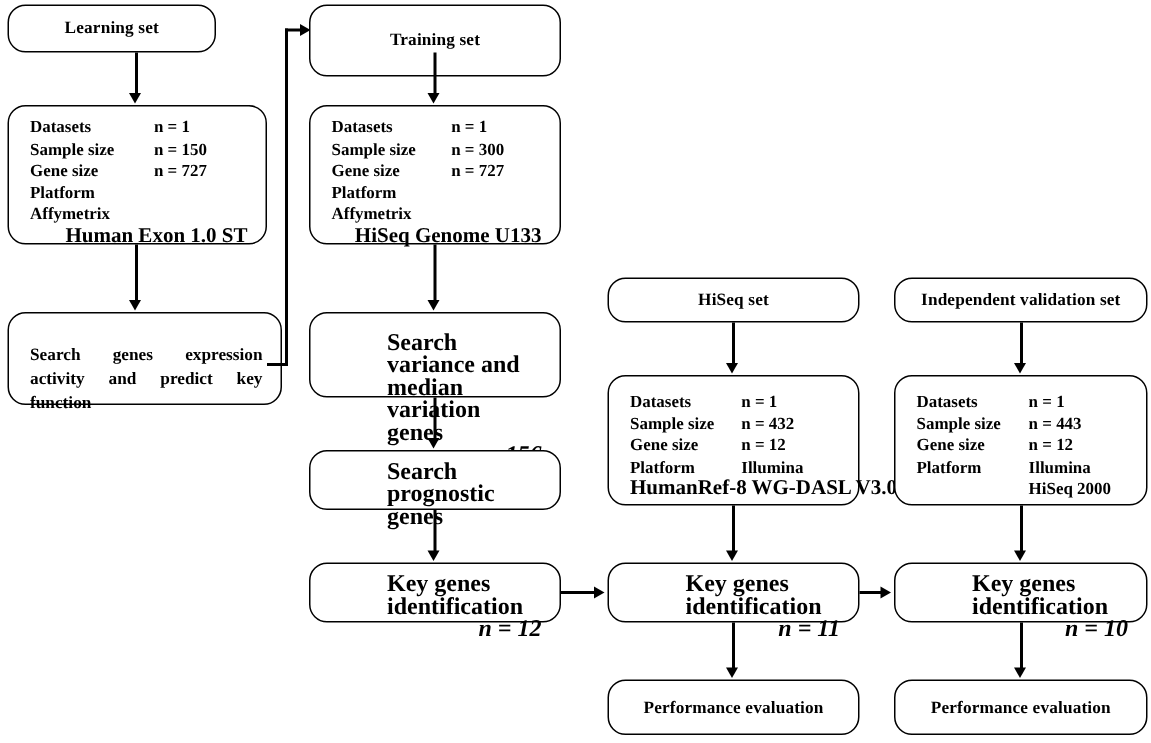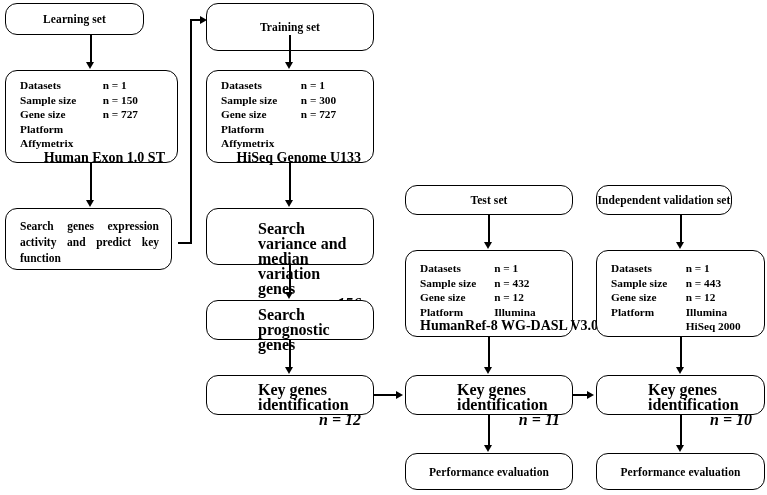--- a/index.html
+++ b/index.html
@@ -132,21 +132,21 @@
         <td class="v"></td>
       </tr>
     </tbody>
       </table>
     <div class="wide-line right">Human Exon 1.0 ST</div>
   </div>
 
   <div class="vline" style="left:90px; top:163px; height:38px;"></div>
   <div class="arrow-down" style="left:86px; top:200px;"></div>
 
-  <div class="box pad" style="left:5px; top:208px; width:167px; height:62px; padding-top:9px;">
+  <div class="box pad" style="left:5px; top:208px; width:183px; height:62px; padding-top:20px;">
     <div class="justify-text">Search genes expression activity and predict key function</div>
   </div>
 
   <div class="hline" style="left:178px; top:242px; width:14px;"></div>
   <div class="vline" style="left:190px; top:19px; height:224px;"></div>
   <div class="hline" style="left:190px; top:19px; width:12px;"></div>
   <div class="arrow-right" style="left:200px; top:15.5px;"></div>
 
   <div class="box center title-box" style="left:206px; top:3px; width:168px; height:48px;">
     <span>Training set</span>
@@ -203,21 +203,21 @@
 
   <div class="box pad" style="left:206px; top:375px; width:168px; height:40px; padding-top:6px;">
     <div class="step-box">Key genes identification</div>
     <div class="step-box step-line right">n = 12</div>
   </div>
 
   <div class="hline" style="left:374px; top:394px; width:24px;"></div>
   <div class="arrow-right" style="left:396px; top:390.5px;"></div>
 
   <div class="box center title-box" style="left:405px; top:185px; width:168px; height:30px;">
-    <span>Test set</span>
+    <span>HiSeq set</span>
   </div>
 
   <div class="vline" style="left:488px; top:215px; height:28px;"></div>
   <div class="arrow-down" style="left:484px; top:242px;"></div>
 
   <div class="box pad" style="left:405px; top:250px; width:168px; height:87px; padding-top:10px;">
     <table class="data-table">
       <tbody>
           <tr>
         <td class="k" style="width:53%">Datasets</td>
@@ -251,21 +251,21 @@
   <div class="hline" style="left:573px; top:394px; width:15px;"></div>
   <div class="arrow-right" style="left:587px; top:390.5px;"></div>
 
   <div class="vline" style="left:488px; top:415px; height:31px;"></div>
   <div class="arrow-down" style="left:484px; top:445px;"></div>
 
   <div class="box center title-box" style="left:405px; top:453px; width:168px; height:37px;">
     <span>Performance evaluation</span>
   </div>
 
-  <div class="box center title-box" style="left:596px; top:185px; width:136px; height:30px;">
+  <div class="box center title-box" style="left:596px; top:185px; width:169px; height:30px;">
     <span>Independent validation set</span>
   </div>
 
   <div class="vline" style="left:680px; top:215px; height:28px;"></div>
   <div class="arrow-down" style="left:676px; top:242px;"></div>
 
   <div class="box pad" style="left:596px; top:250px; width:169px; height:87px; padding-top:10px;">
     <table class="data-table">
       <tbody>
           <tr>

